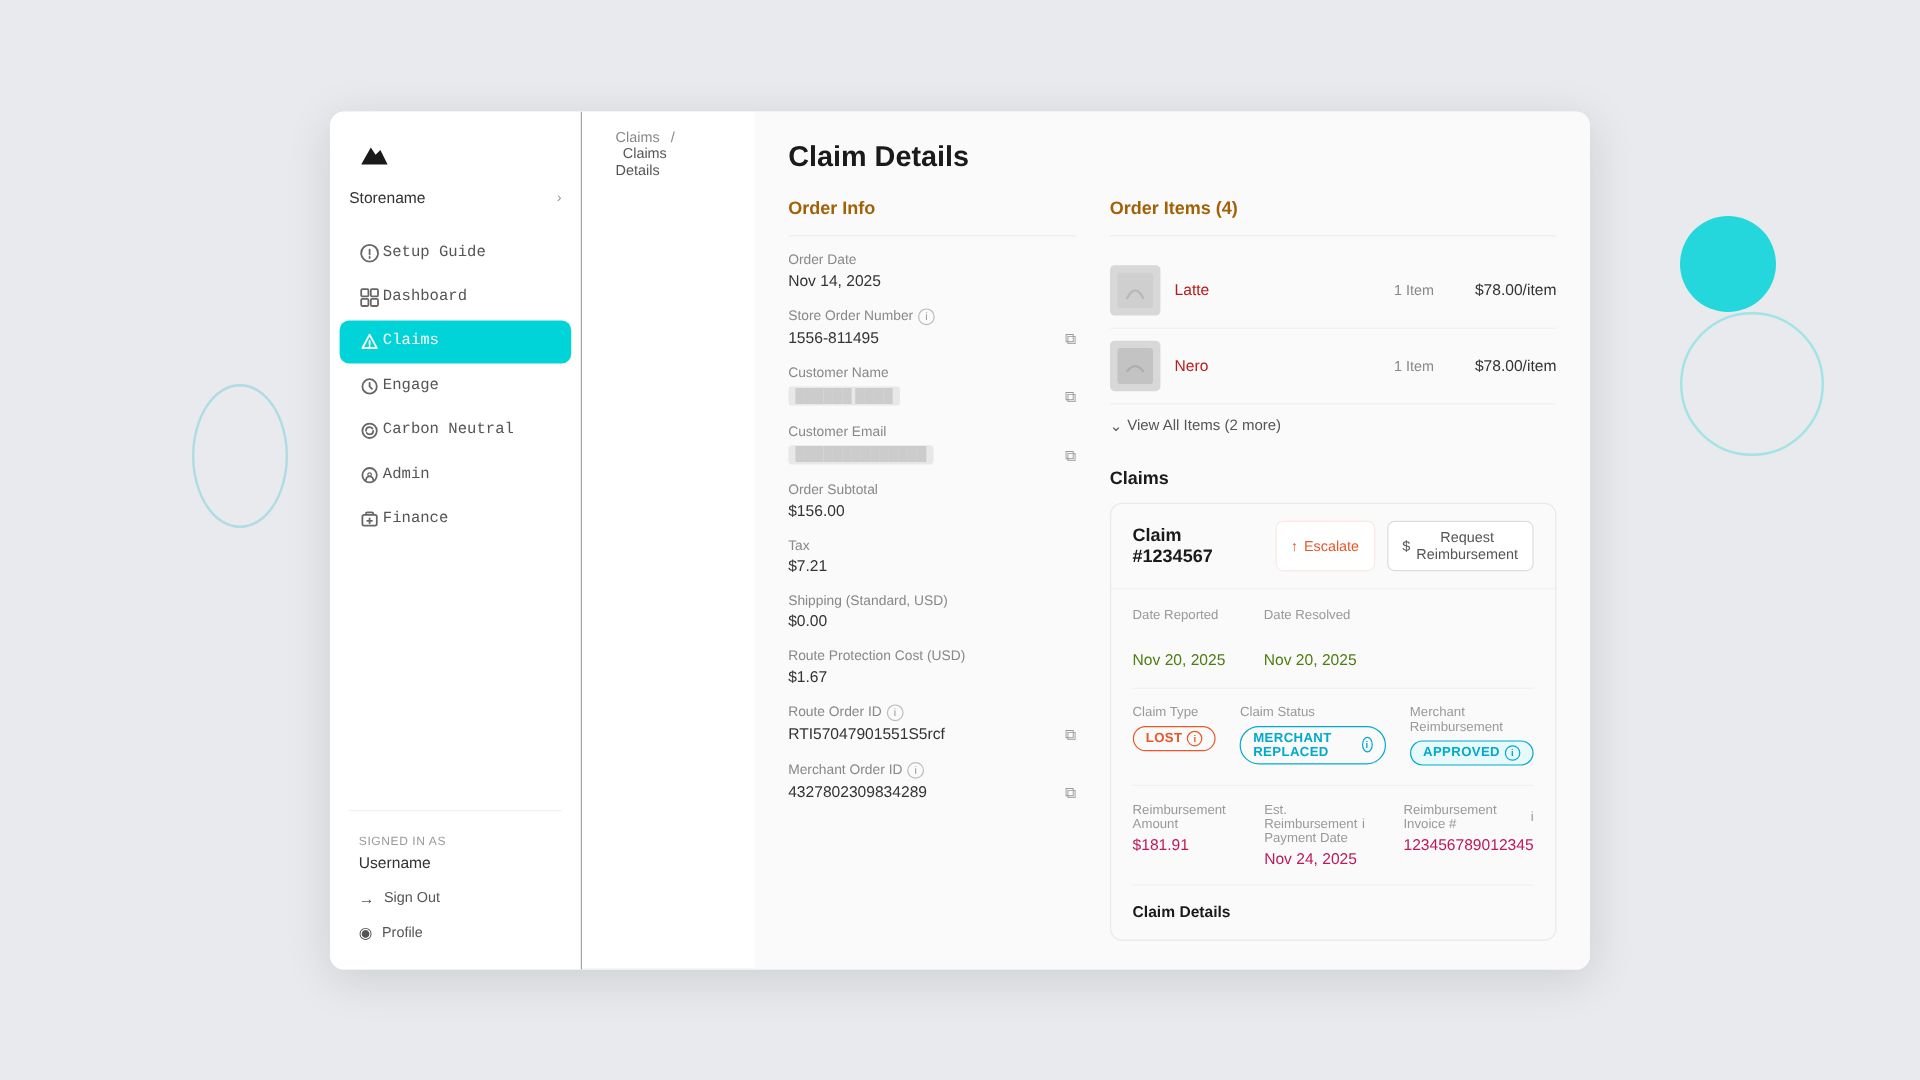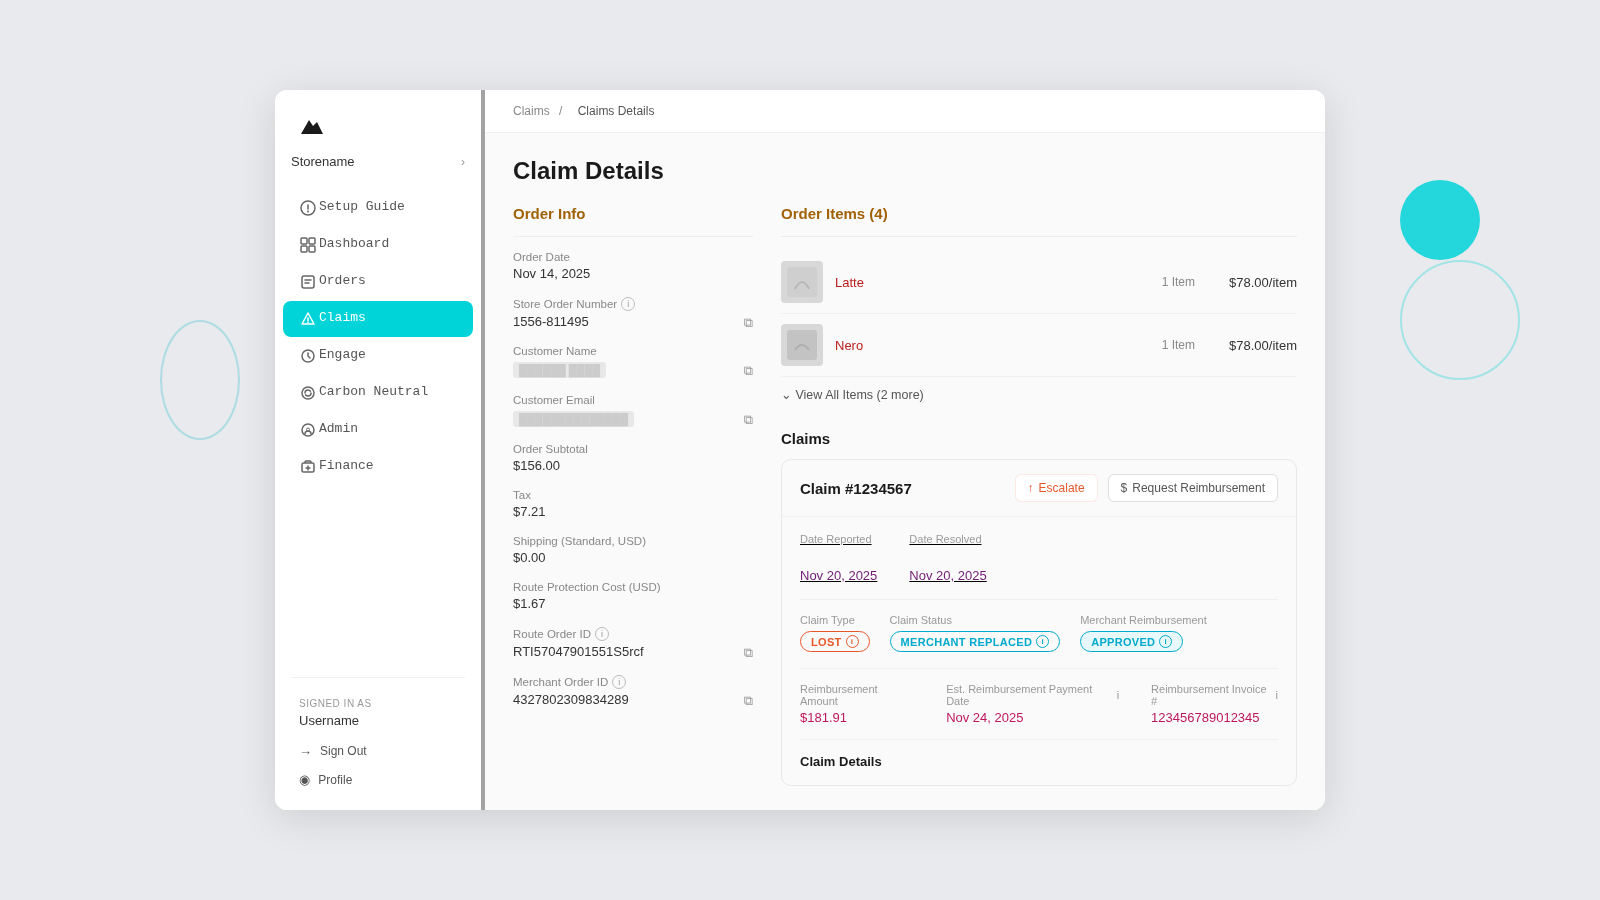--- a/index.html
+++ b/index.html
@@ -57,21 +57,21 @@
       box-shadow: 0 8px 40px rgba(0,0,0,0.12);
       display: flex;
       overflow: hidden;
     }
 
     
     .sidebar {
       width: 210px;
       min-width: 210px;
       background: #fff;
-      border-right: 4px solid #a3a3a3;
+      border-right: 1px solid #a3a3a3;
       display: flex;
       flex-direction: column;
       padding-bottom: 16px;
     }
 
     .sidebar-logo {
       padding: 20px 20px 12px;
       display: flex;
       align-items: center;
       gap: 8px;
@@ -159,21 +159,20 @@
       cursor: pointer;
       border-radius: 8px;
       font-size: 12px;
       color: #555;
     }
 
     
     .main {
       flex: 1;
       display: flex;
-      flex-direction: column;
       overflow-y: auto;
       background: #fafafa;
     }
 
     .topbar {
       background: #fff;
       padding: 14px 28px;
       border-bottom: 1px solid #f0f0f0;
     }
     .breadcrumb {
@@ -369,31 +368,30 @@
       color: #555;
     }
     .claim-btn.escalate { color: #e8572a; border-color: #e8572a22; }
 
     .claim-body { padding: 16px 18px; }
 
     .claim-meta-row {
       display: flex;
       gap: 32px;
       margin-bottom: 16px;
-      text-decoration: underline;
     }
     .claim-meta-item {}
     .claim-meta-label {
       font-size: 11px;
       color: #999;
       margin-bottom: 3px;
     }
     .claim-meta-value {
       font-size: 13px;
-      color: #701a75;
+      color: #4d7c0f;
       margin-top: 23px;
     }
 
     .claim-type-row {
       display: flex;
       gap: 20px;
       margin-bottom: 16px;
       align-items: flex-start;
     }
     .claim-type-block {}
@@ -507,29 +505,20 @@
       <div class="nav-item">
         <span class="nav-icon">
           <svg width="16" height="16" viewBox="0 0 16 16" fill="none">
               <rect x="1" y="1" width="6" height="6" rx="1" stroke="currentColor" stroke-width="1.5"></rect>
               <rect x="9" y="1" width="6" height="6" rx="1" stroke="currentColor" stroke-width="1.5"></rect>
               <rect x="1" y="9" width="6" height="6" rx="1" stroke="currentColor" stroke-width="1.5"></rect>
               <rect x="9" y="9" width="6" height="6" rx="1" stroke="currentColor" stroke-width="1.5"></rect>
             </svg>
         </span>
         <span>Dashboard</span>
-      </div>
-      <div class="nav-item">
-        <span class="nav-icon">
-          <svg width="16" height="16" viewBox="0 0 16 16" fill="none">
-              <rect x="2" y="2" width="12" height="12" rx="2" stroke="currentColor" stroke-width="1.5"></rect>
-              <path d="M5 6h6M5 9h4" stroke="currentColor" stroke-width="1.5" stroke-linecap="round"></path>
-            </svg>
-        </span>
-        <span>Orders</span>
       </div>
       <div class="nav-item active">
         <span class="nav-icon">
           <svg width="16" height="16" viewBox="0 0 16 16" fill="none">
               <path d="M8 2L14 13H2L8 2Z" stroke="white" stroke-width="1.5" stroke-linejoin="round"></path>
               <path d="M8 7v3M8 11.5v.5" stroke="white" stroke-width="1.5" stroke-linecap="round"></path>
             </svg>
         </span>
         <span>Claims</span>
       </div>

